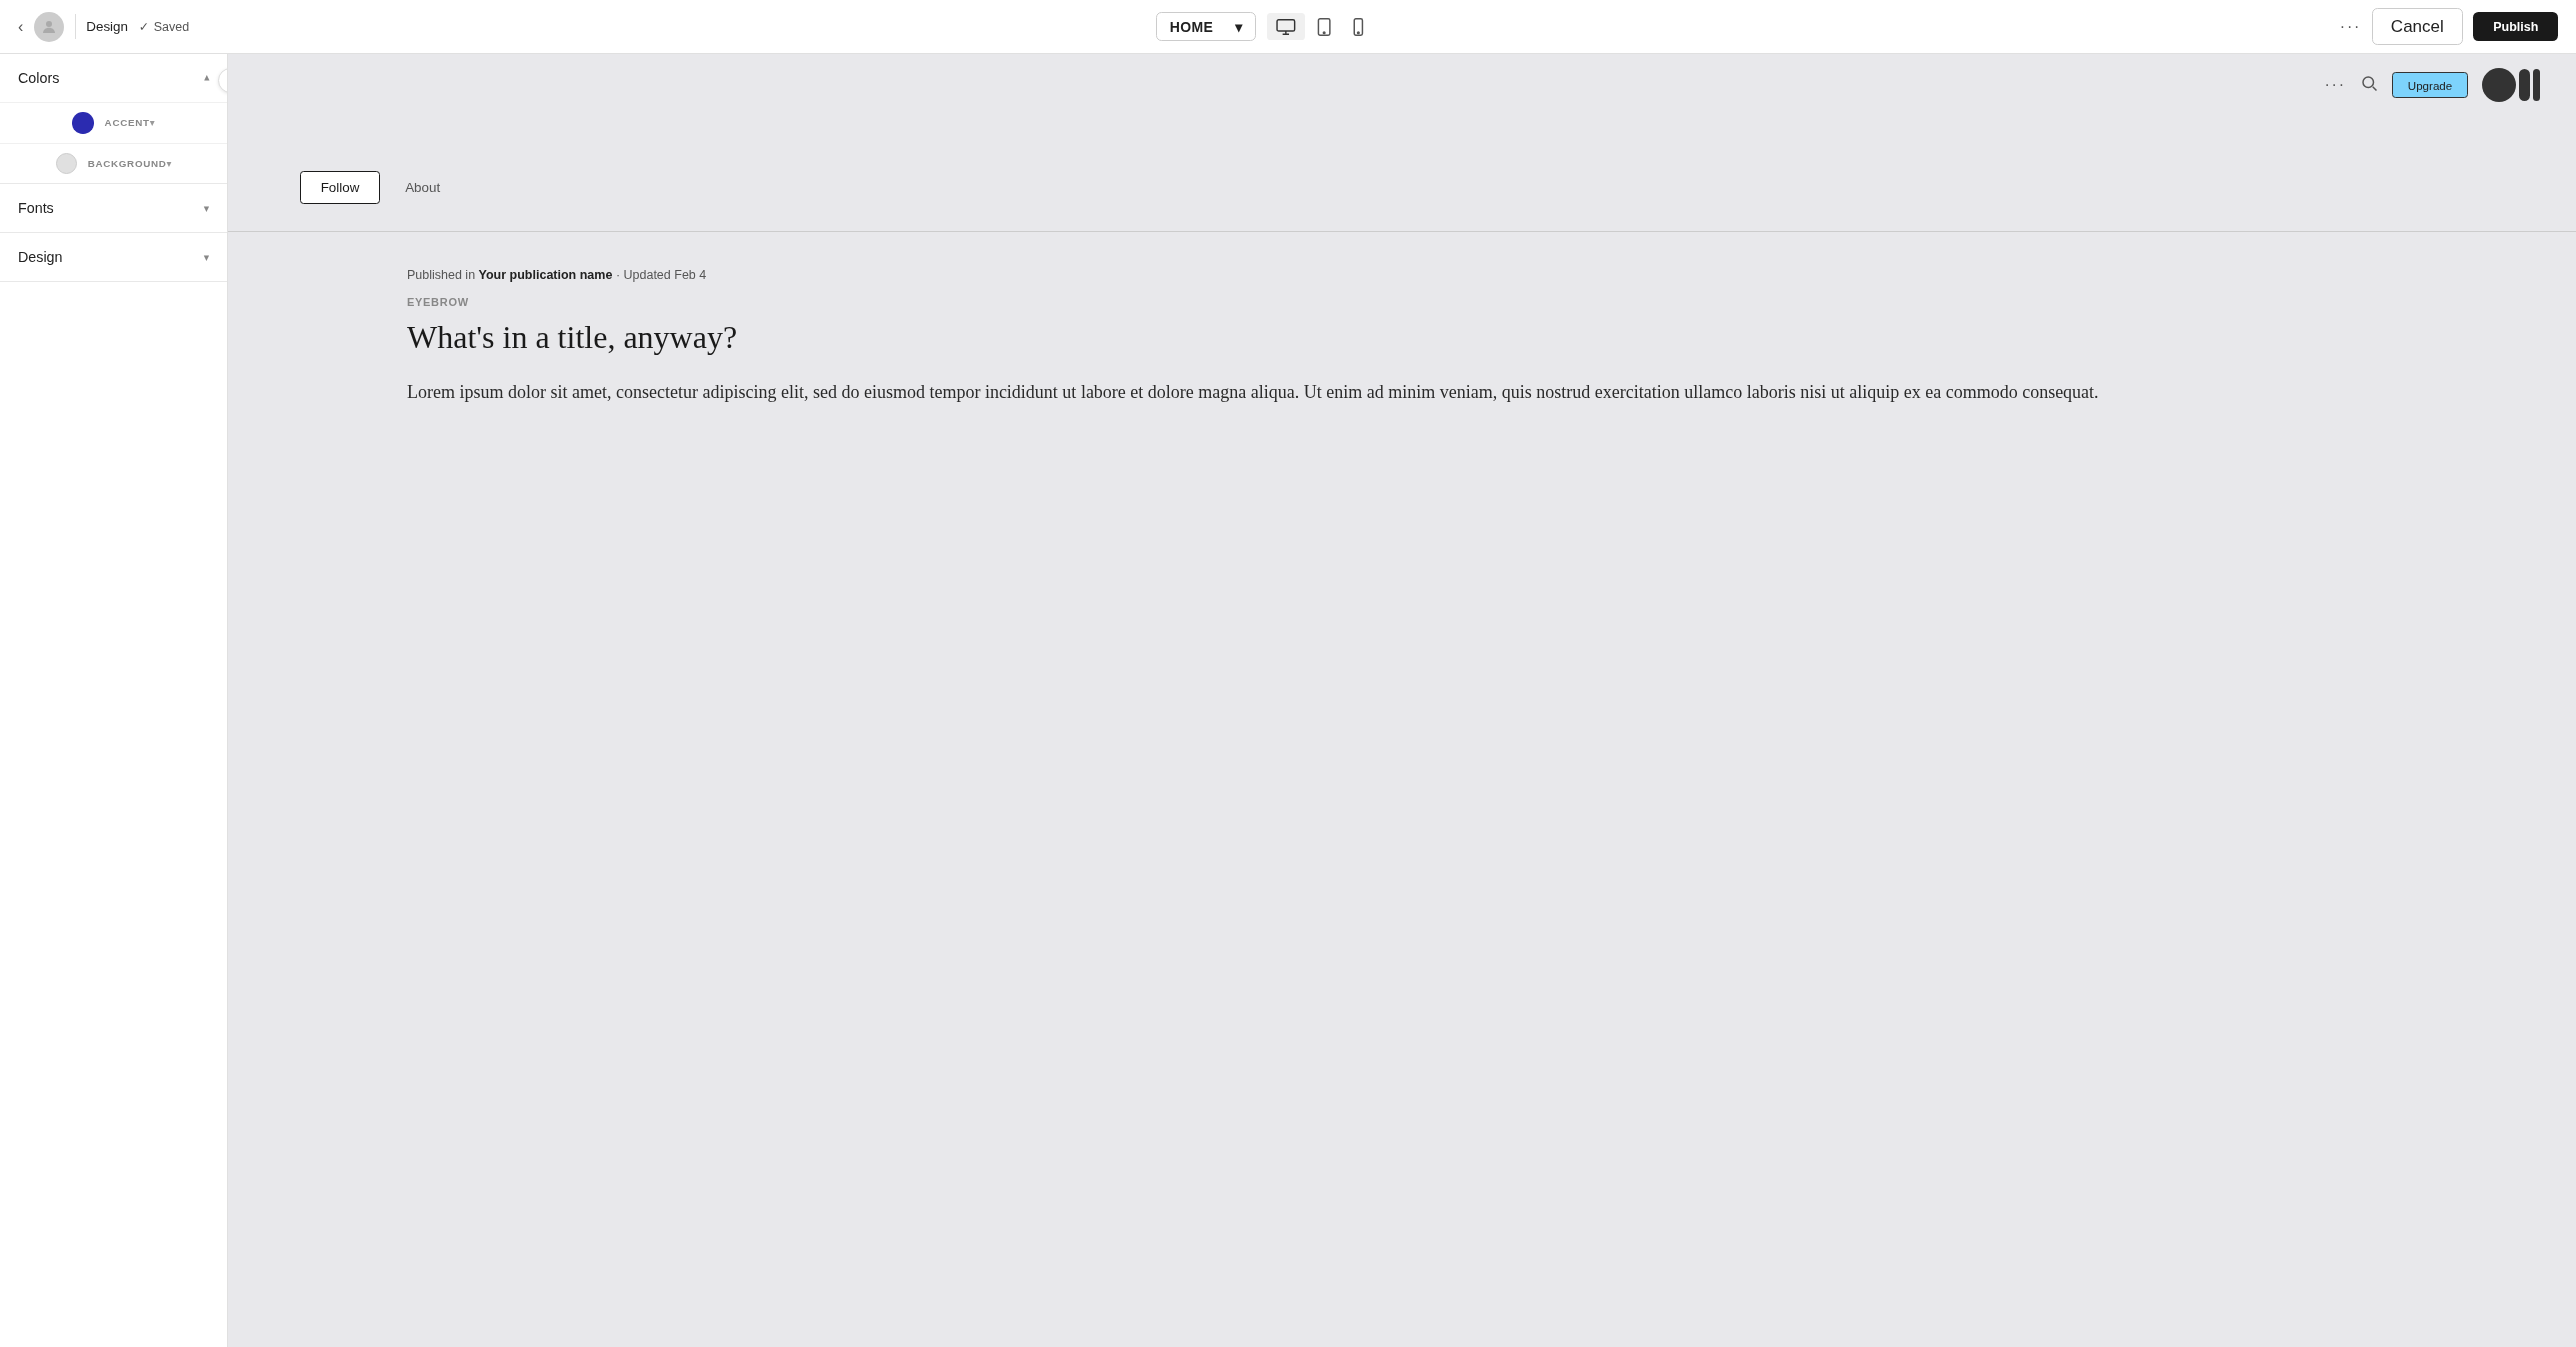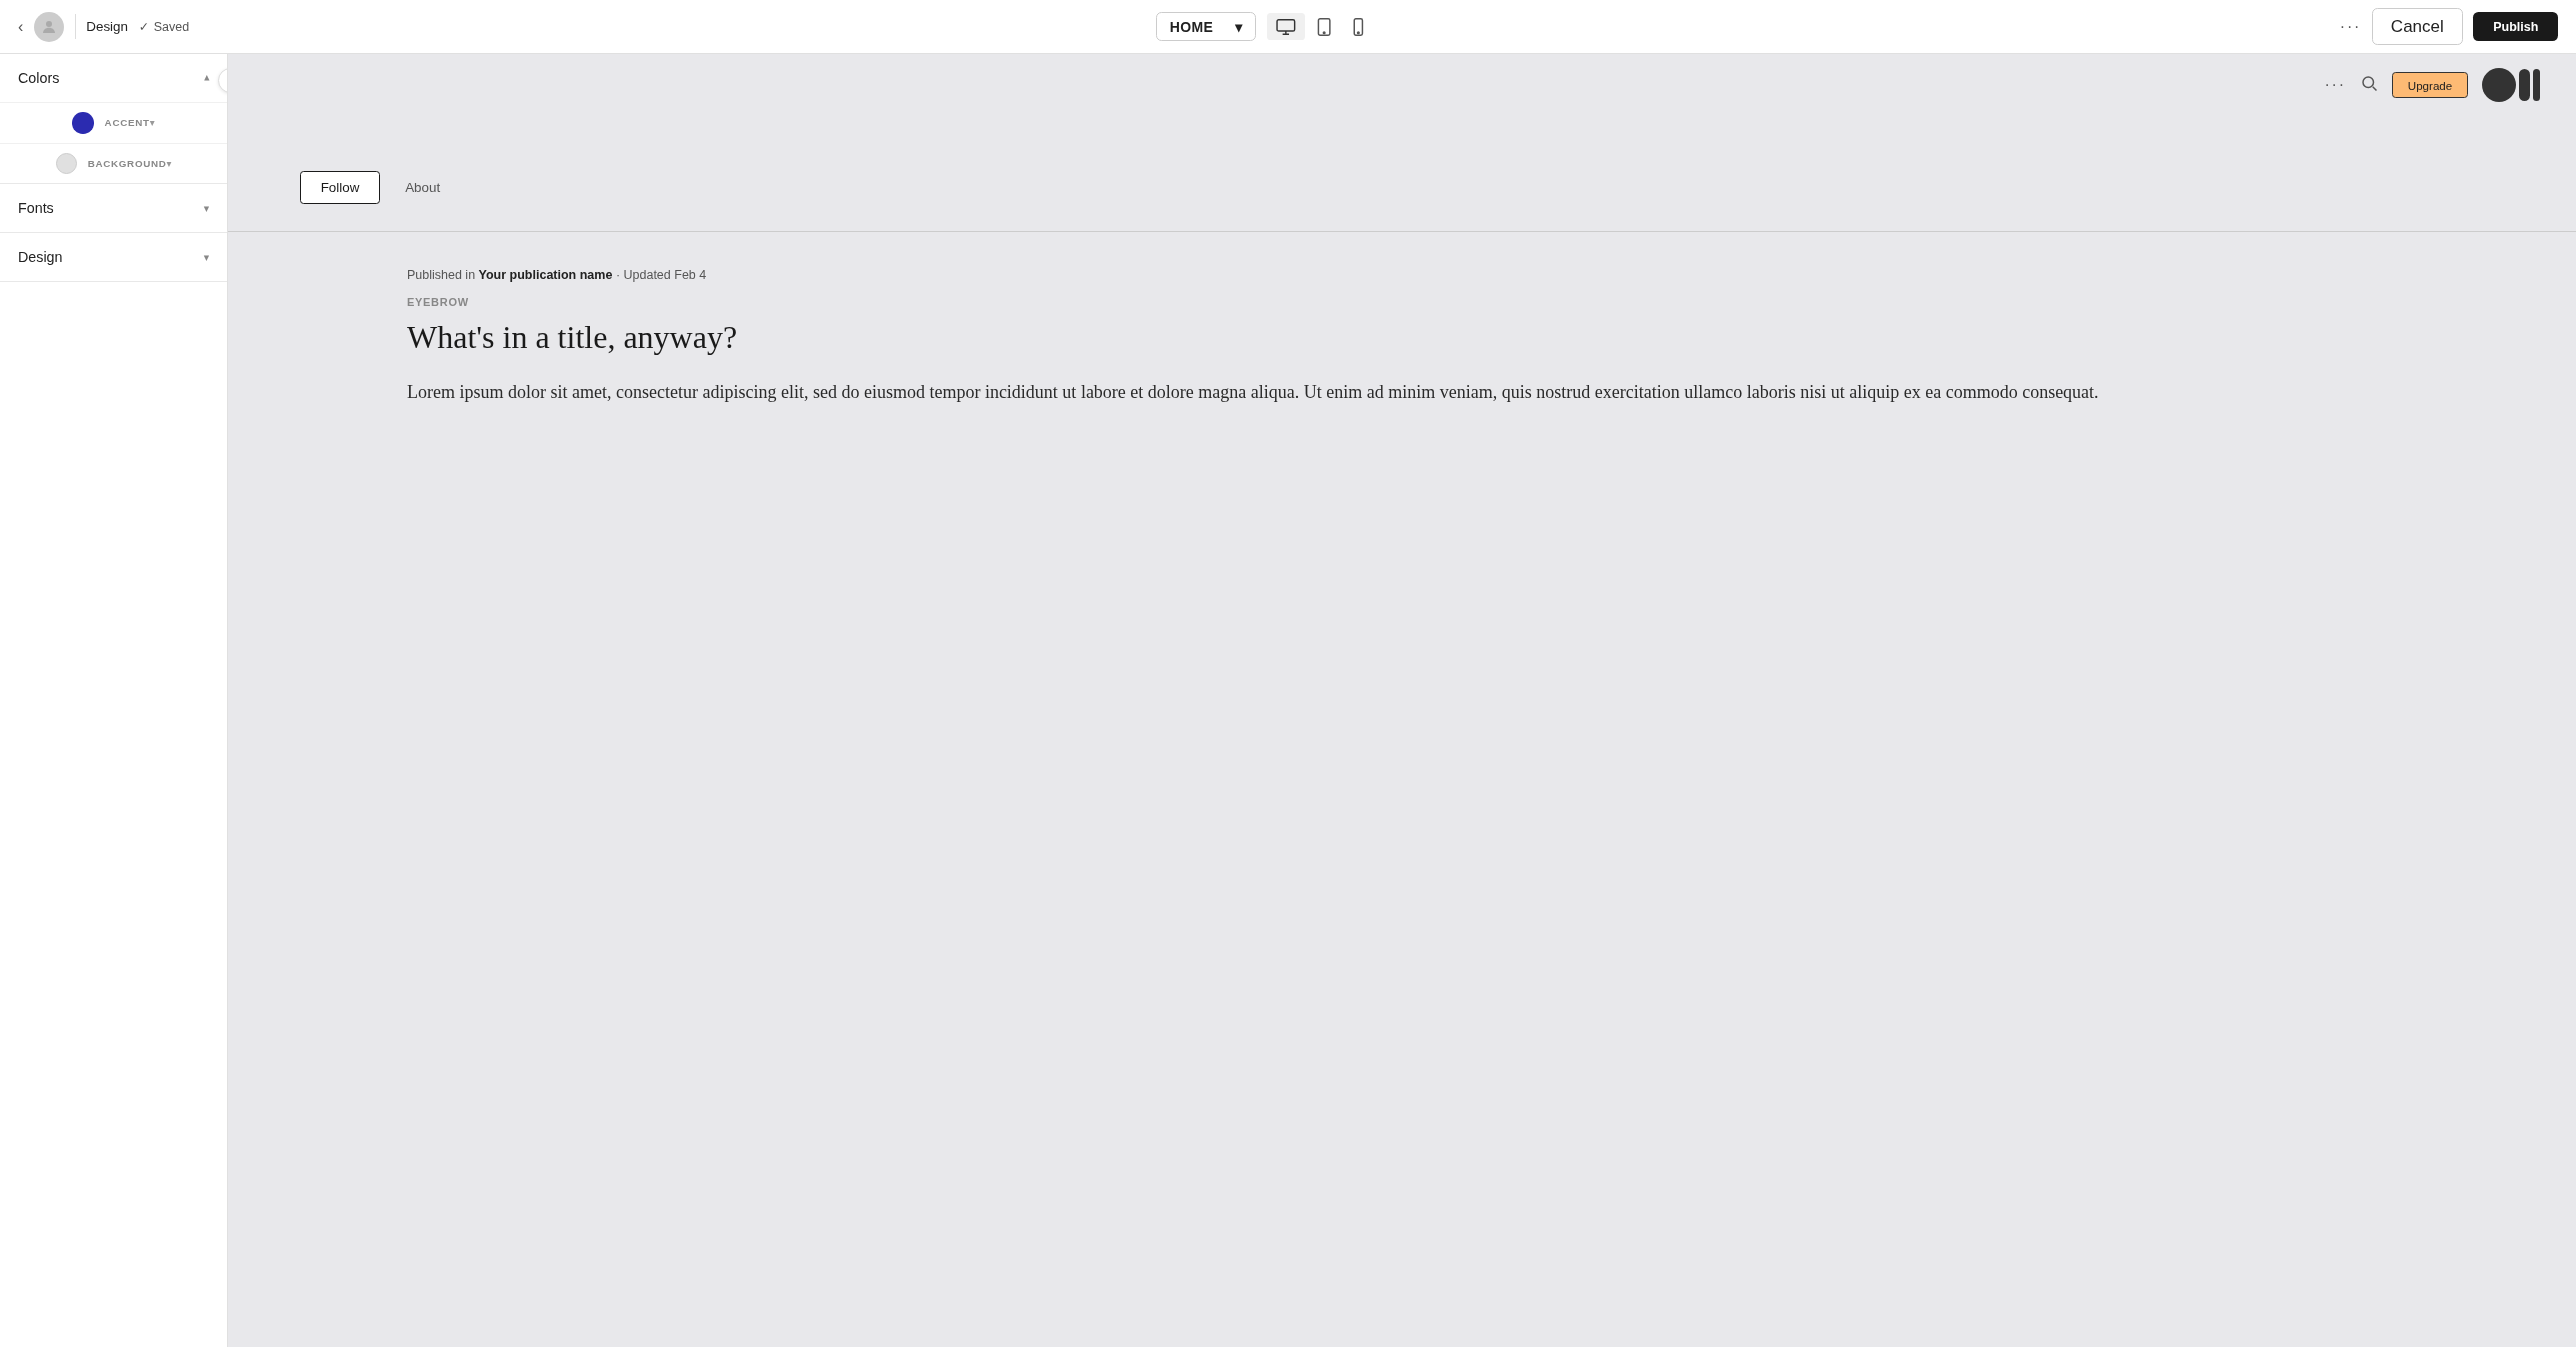--- a/index.html
+++ b/index.html
@@ -91,21 +91,21 @@
     }
 
     
     .preview-topbar {
       background: #e8e8eb; padding: 14.3px 36px;
       display: flex; align-items: center; justify-content: flex-end; gap: 14.3px;
     }
     .preview-more { font-size: 16px; color: #555; cursor: pointer; letter-spacing: 1.8px; }
     .preview-search { font-size: 18px; color: #555; cursor: pointer; }
     .btn-upgrade {
-      border: 0.9px solid #333; background: #fdba74; padding: 5.4px 14.3px;
+      border: 0.9px solid #333; background: #7dd3fc; padding: 5.4px 14.3px;
       border-radius: 3.6px; font-size: 11.6px; font-weight: 500; cursor: pointer; color: #222;
     }
     .medium-logo { display: flex; align-items: center; gap: 3.6px; }
     .medium-circle-dark {
       width: 32px; height: 32px; border-radius: 50%; background: #333;
     }
     .medium-bars {
       display: flex; align-items: center; gap: 2.7px;
     }
     .medium-bar { height: 32px; border-radius: 16px; background: #333; }

